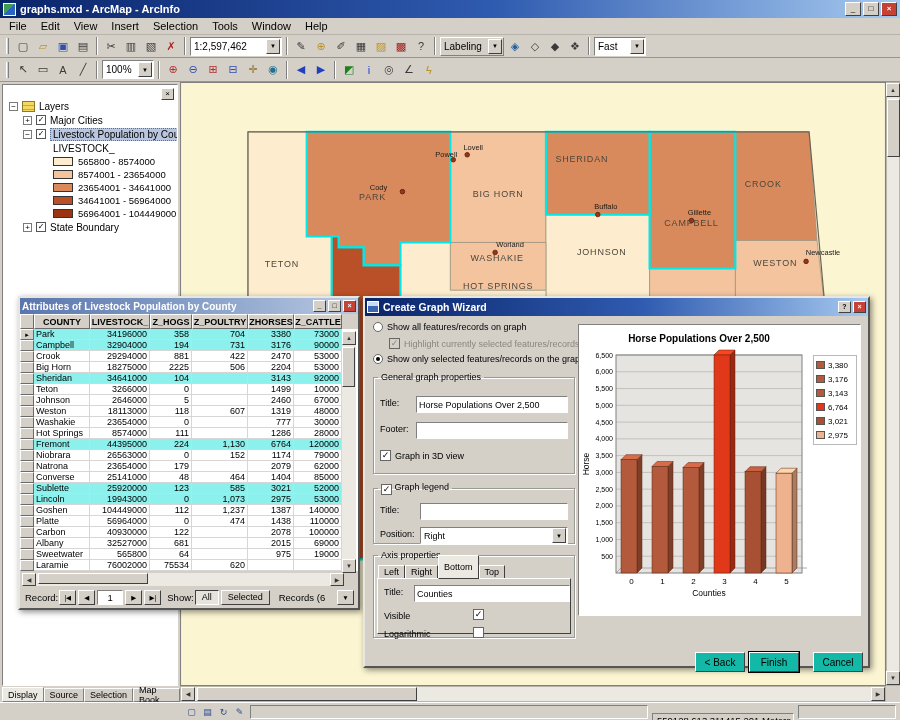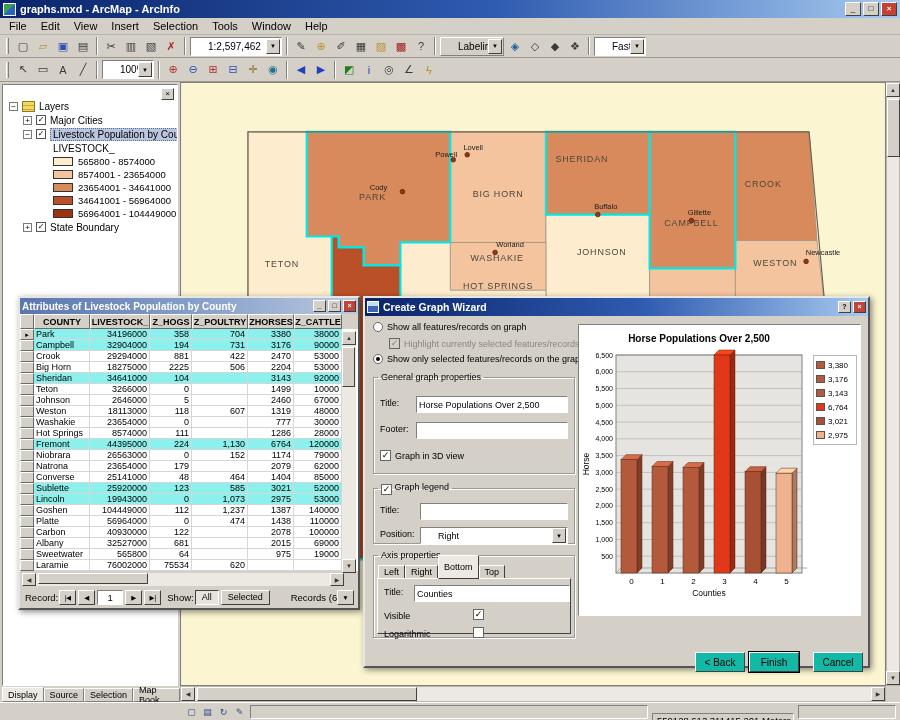--- a/index.html
+++ b/index.html
@@ -15,21 +15,21 @@
 .winbtn.close{background:#c64234;color:#fff;font-weight:bold;}
 .menubar{position:absolute;left:0;top:18px;width:900px;height:17px;display:flex;align-items:center;background:#d4d0c8;border-bottom:1px solid #b8b4ac;padding-left:2px;}
 .mitem{padding:1px 7px;font-size:11px;}
 .toolbar{position:absolute;left:0;width:900px;height:23px;background:#d4d0c8;display:flex;align-items:center;border-bottom:1px solid #9a968e;padding-left:6px;}
 #tb1{top:35px;}#tb2{top:58px;height:24px;}
 .grip{width:3px;height:16px;border-left:1px solid #fff;border-right:1px solid #808080;margin:0 4px 0 0;}
 .tbi{width:20px;height:19px;display:inline-flex;align-items:center;justify-content:center;font-size:11px;color:#3a3a3a;flex:none;}
 .tbsep{width:2px;height:18px;border-left:1px solid #808080;border-right:1px solid #fff;margin:0 3px;flex:none;}
 .combo,.dropbtn{display:inline-flex;height:19px;background:#fff;border:1px solid;border-color:#808080 #fff #fff #808080;align-items:center;font-size:10px;flex:none;margin:0 1px;}
 .dropbtn{background:#d4d0c8;border-color:#fff #808080 #808080 #fff;}
-.combo-val{flex:1;padding:0 17px;overflow:hidden;white-space:nowrap;}
+.combo-val{flex:1;padding:0 3px;overflow:hidden;white-space:nowrap;}
 .combo-arr{width:14px;height:15px;background:#d4d0c8;border:1px solid;border-color:#fff #404040 #404040 #fff;font-size:6px;display:flex;align-items:center;justify-content:center;margin-right:1px;flex:none;}
 
 
 #toc{position:absolute;left:0;top:82px;width:180px;height:620px;background:#d4d0c8;padding:2px;}
 #toc-inner{position:absolute;left:2px;top:2px;width:176px;height:602px;background:#fff;border:1px solid;border-color:#808080 #fff #fff #808080;overflow:hidden;}
 #toc-close{position:absolute;right:3px;top:3px;width:13px;height:12px;background:#d4d0c8;border:1px solid;border-color:#fff #404040 #404040 #fff;font-size:8px;line-height:10px;text-align:center;}
 .tnode{display:flex;align-items:center;height:14px;font-size:10px;white-space:nowrap;}
 .exp{width:9px;height:9px;border:1px solid #7a7a7a;background:#fff;font-size:8px;line-height:7px;text-align:center;margin-right:4px;flex:none;}
 .cbx{width:10px;height:10px;border:1px solid #555;background:#fff;font-size:8px;line-height:8px;text-align:center;margin-right:4px;flex:none;}
 .layers-ico{width:13px;height:11px;margin-right:4px;background:repeating-linear-gradient(180deg,#f4d95e 0 3px,#caa83a 3px 4px);border:1px solid #8a7a2a;flex:none;}
@@ -355,21 +355,21 @@
         <span class="hc w6">Z_CATTLE</span>
       </div>
     <div id="grid-body">
         <div class="gr sel">
           <span class="gc selcell w0">▸</span>
           <span class="gc w1">Park</span>
           <span class="gc w2 num">34196000</span>
           <span class="gc w3 num">358</span>
           <span class="gc w4 num">704</span>
           <span class="gc w5 num">3380</span>
-          <span class="gc w6 num">38000</span>
+          <span class="gc w6 num">73000</span>
         </div>
         <div class="gr sel">
           <span class="gc selcell w0"></span>
           <span class="gc w1">Campbell</span>
           <span class="gc w2 num">32904000</span>
           <span class="gc w3 num">194</span>
           <span class="gc w4 num">731</span>
           <span class="gc w5 num">3176</span>
           <span class="gc w6 num">90000</span>
         </div>
@@ -567,21 +567,21 @@
     <div id="recbar">
       <span>Record:</span>
       <span class="rbtn">|◀</span>
       <span class="rbtn">◀</span>
       <input class="rinput" value="1" style="">
       <span class="rbtn">▶</span>
       <span class="rbtn">▶|</span>
       <span style="margin-left:5px;">Show:</span>
       <span class="showbtn pressed">All</span>
       <span class="showbtn">Selected</span>
-      <span style="margin-left:20px;white-space:nowrap;overflow:hidden;text-align:center;">Records (6</span>
+      <span style="margin-left:8px;white-space:nowrap;overflow:hidden;text-align:center;">Records (6</span>
       <span class="rbtn" style="margin-left:auto;">▼</span>
     </div>
   </div>
 
   <div class="fwin" id="wizard">
     <div class="ftitle">
       <span class="wicon"></span>
       <span style="flex:1;">Create Graph Wizard</span>
       <span class="fbtn">?</span>
       <span class="fbtn close">×</span>

